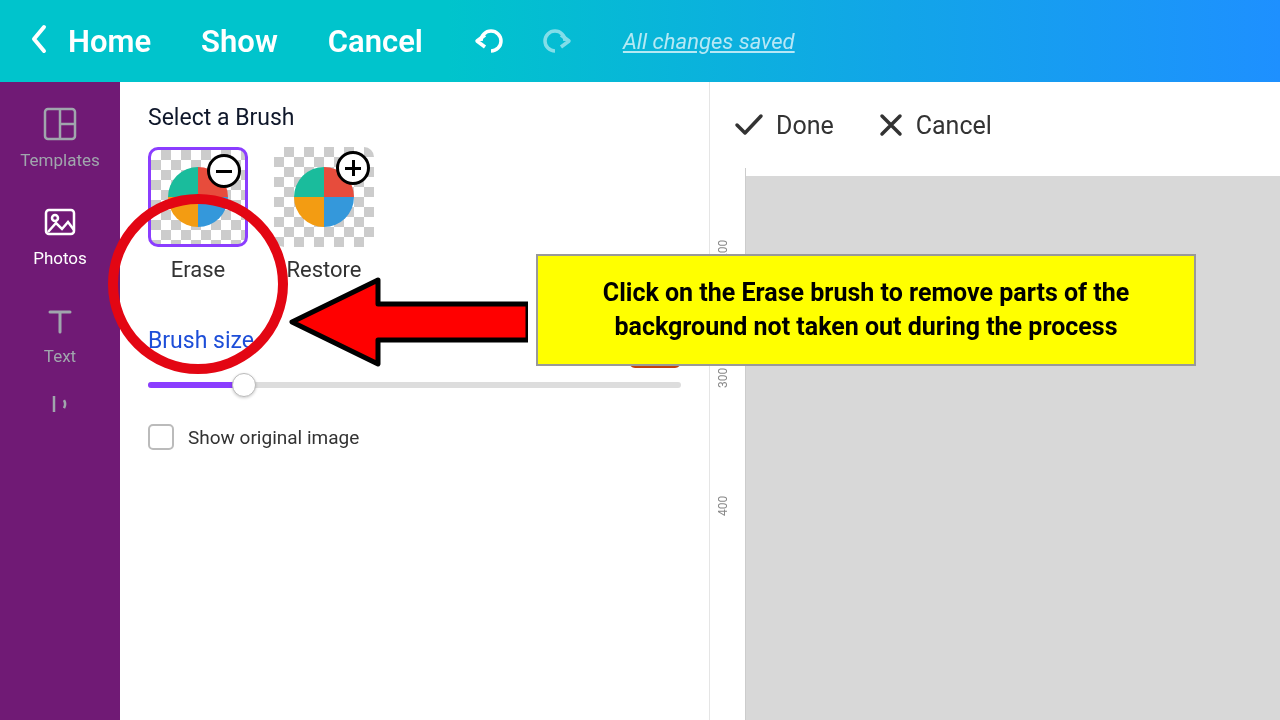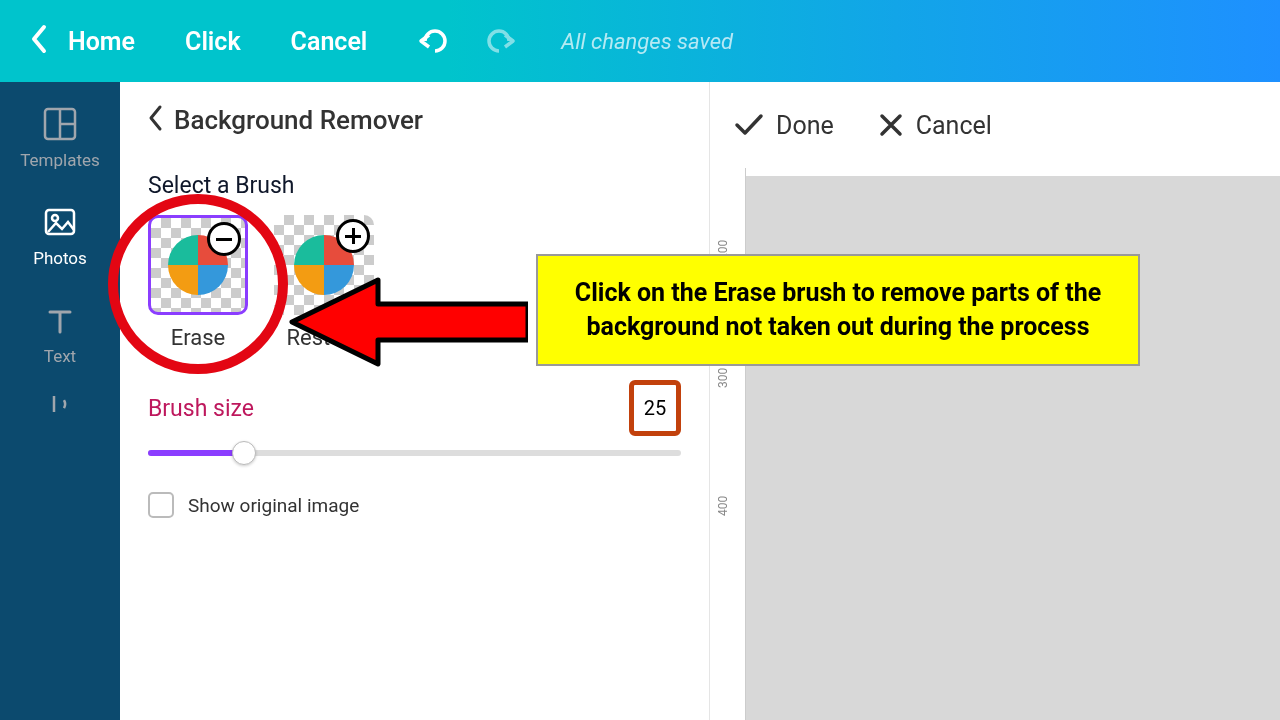--- a/index.html
+++ b/index.html
@@ -7,29 +7,29 @@
 
 .topbar {
   height: 82px;
   background: linear-gradient(90deg, #00c4cc 0%, #00c4cc 35%, #12a5e8 70%, #1e90ff 100%);
   display: flex;
   align-items: center;
   padding: 0 30px;
   color: #fff;
 }
 .topbar .back-chev { margin-right: 18px; cursor: pointer; }
-.topbar .item { font-size: 25px; font-weight: 600; margin-right: 50px; cursor: pointer; }
+.topbar .item { font-size: 31px; font-weight: 600; margin-right: 50px; cursor: pointer; }
 .topbar .icnbtn { margin-right: 28px; cursor: pointer; display:flex; align-items:center; }
-.topbar .status { font-size: 22px; font-style: italic; color: rgba(255,255,255,0.7); margin-left: 16px; }
+.topbar .status { font-size: 22px; font-style: italic; color: rgba(255,255,255,0.7); margin-left: 22px; text-decoration: underline; }
 
 .main { display: flex; height: calc(100% - 82px); }
 
 .sidebar {
   width: 120px;
-  background: #0c4a6e;
+  background: #701a75;
   display: flex;
   flex-direction: column;
   align-items: center;
   padding-top: 24px;
   gap: 34px;
 }
 .side-item { display:flex; flex-direction:column; align-items:center; gap:8px; color:#a0a6ad; cursor:pointer; }
 .side-item.active { color:#fff;justify-content:space-between; }
 .side-item .lbl { font-size:17px; }
 
@@ -66,21 +66,21 @@
 .badge {
   position:absolute; top:4px; right:4px; width:34px; height:34px; border-radius:50%;
   background:#fff; border:3px solid #000; display:flex; align-items:center; justify-content:center;
 }
 .badge.minus::after { content:""; width:16px; height:3px; background:#000; }
 .badge.plus::before { content:""; position:absolute; width:16px; height:3px; background:#000; }
 .badge.plus::after { content:""; position:absolute; width:3px; height:16px; background:#000; }
 .brush-opt .blabel { font-size:22px; color:#333; }
 
 .slider-row { display:flex; align-items:center; justify-content:space-between; margin-bottom:14px; }
-.slider-row .sl-label { font-size:23px; color:#be185d; }
+.slider-row .sl-label { font-size:23px; color:#1d4ed8; }
 .slider-row .sl-val { width:52px; height:56px; border:5px solid #c2410c; border-radius:6px; display:flex; align-items:center; justify-content:center; font-size:20px; }
 .slider-track { position:relative; height:6px; background:#ddd; border-radius:3px; margin-bottom:36px; }
 .slider-fill { position:absolute; left:0; top:0; height:100%; background:#8b3dff; border-radius:3px; width:18%; }
 .slider-thumb { position:absolute; top:50%; left:18%; width:24px; height:24px; border-radius:50%; background:#fff; border:1px solid #bbb; transform:translate(-50%,-50%); box-shadow:0 1px 3px rgba(0,0,0,0.2); }
 
 .check-row { display:flex; align-items:center; gap:14px; }
 .checkbox { width:26px; height:26px; border:2px solid #bbb; border-radius:5px; }
 .check-label { font-size:19px; color:#333; }
 
 .canvas-area { flex:1; display:flex; flex-direction:column; }
@@ -97,36 +97,36 @@
 
 
 .red-circle {
   position:absolute; top:194px; left:108px; width:180px; height:180px;
   border:10px solid #e30613; border-radius:50%; pointer-events:none; z-index:50;
 }
 .arrow {
   position:absolute; top:276px; left:288px; width:240px; height:92px; z-index:50; pointer-events:none;
 }
 .callout {
-  position:absolute; top:254px; left:536px; width:604px;
+  position:absolute; top:254px; left:536px; width:660px;
   background:#ffff00; border:2px solid #999; padding:20px 24px;
   font-size:25px; font-weight:700; text-align:center; color:#000; line-height:1.35; z-index:50;
 }
 </style>
 </head>
 <body>
 
 <div class="topbar">
   <span class="back-chev">
     <svg width="20" height="32" viewBox="0 0 20 32">
         <path d="M14 4 L4 16 L14 28" stroke="#fff" stroke-width="4" fill="none" stroke-linecap="round" stroke-linejoin="round"></path>
       </svg>
   </span>
   <span class="item">Home</span>
-  <span class="item">Click</span>
+  <span class="item">Show</span>
   <span class="item">Cancel</span>
   <span class="icnbtn">
     <svg width="36" height="28" viewBox="0 0 36 28">
         <path d="M8 14 A10 10 0 1 1 18 24" stroke="#fff" stroke-width="3.5" fill="none"></path>
         <path d="M12 8 L4 14 L12 20" stroke="#fff" stroke-width="3.5" fill="none" stroke-linejoin="round"></path>
       </svg>
   </span>
   <span class="icnbtn" style="opacity:0.5">
     <svg width="36" height="28" viewBox="0 0 36 28">
         <path d="M28 14 A10 10 0 1 0 18 24" stroke="#fff" stroke-width="3.5" fill="none"></path>
@@ -161,28 +161,20 @@
       <span class="lbl">Text</span>
     </div>
     <div class="side-item" style="margin-top:-6px">
       <svg width="36" height="20" viewBox="0 0 36 20">
           <path d="M12 2 L12 18 M22 6 A8 8 0 0 1 22 14" stroke="#a0a6ad" stroke-width="2.5" fill="none"></path>
         </svg>
     </div>
   </div>
 
   <div class="panel">
-    <div class="panel-header">
-      <span class="chev">
-        <svg width="16" height="28" viewBox="0 0 16 28">
-            <path d="M12 3 L3 14 L12 25" stroke="#333" stroke-width="3" fill="none" stroke-linecap="round" stroke-linejoin="round"></path>
-          </svg>
-      </span>
-      <span class="title">Background Remover</span>
-    </div>
 
     <div class="section-label">Select a Brush</div>
 
     <div class="brush-row">
       <div class="brush-opt">
         <div class="brush-tile selected">
           <div class="ball"></div>
           <div class="badge minus"></div>
         </div>
         <span class="blabel">Erase</span>

